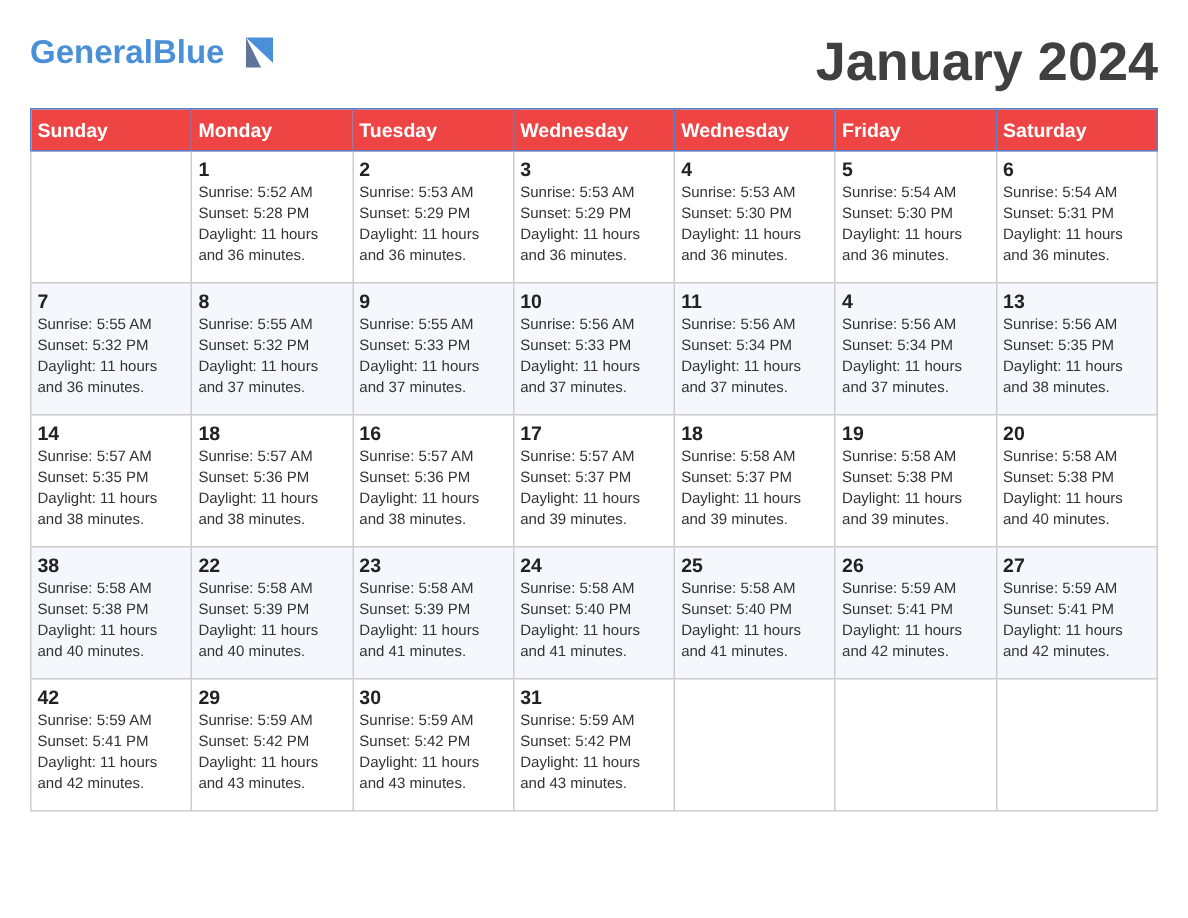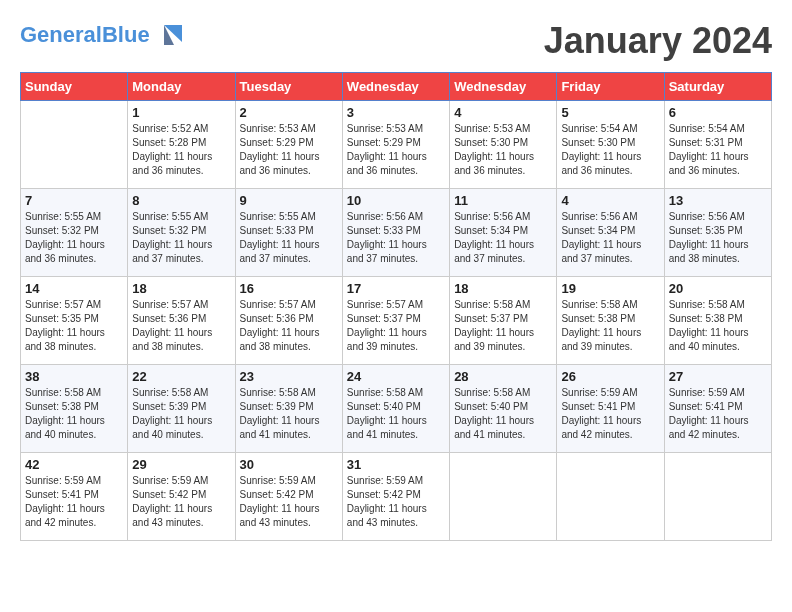--- a/index.html
+++ b/index.html
@@ -227,21 +227,21 @@
         </td>
         <td>
           <span class="day-num">23</span>
           <div class="day-info">Sunrise: 5:58 AM<br>Sunset: 5:39 PM<br>Daylight: 11 hours<br>and 41 minutes.</div>
         </td>
         <td>
           <span class="day-num">24</span>
           <div class="day-info">Sunrise: 5:58 AM<br>Sunset: 5:40 PM<br>Daylight: 11 hours<br>and 41 minutes.</div>
         </td>
         <td>
-          <span class="day-num">28</span>
+          <span class="day-num">25</span>
           <div class="day-info">Sunrise: 5:58 AM<br>Sunset: 5:40 PM<br>Daylight: 11 hours<br>and 41 minutes.</div>
         </td>
         <td>
           <span class="day-num">26</span>
           <div class="day-info">Sunrise: 5:59 AM<br>Sunset: 5:41 PM<br>Daylight: 11 hours<br>and 42 minutes.</div>
         </td>
         <td>
           <span class="day-num">27</span>
           <div class="day-info">Sunrise: 5:59 AM<br>Sunset: 5:41 PM<br>Daylight: 11 hours<br>and 42 minutes.</div>
         </td>

